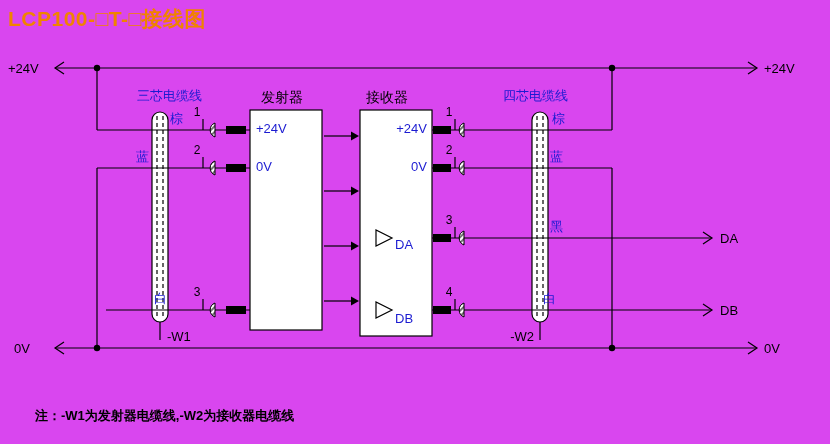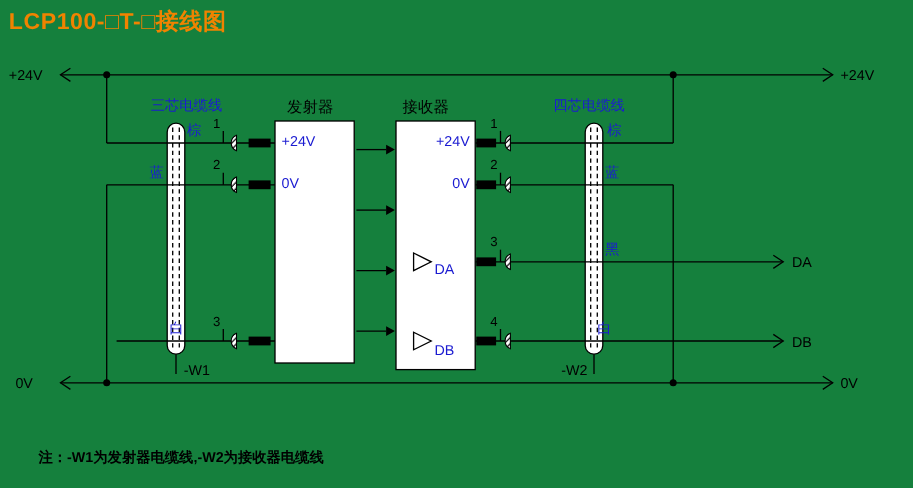--- a/index.html
+++ b/index.html
@@ -1,16 +1,16 @@
 <!DOCTYPE html>
 <html><head>
 <meta charset="utf-8">
 <style>
   html,body{margin:0;padding:0;background:#fff;}
-  .stage{position:relative;width:830px;height:444px;background:#15803d;overflow:hidden;}
+  .stage{position:relative;width:830px;height:444px;background:#d946ef;overflow:hidden;}
   svg{display:block;}
   text{font-family:"Liberation Sans","DejaVu Sans",sans-serif;fill:#000000;}
   .t-title{fill:#f08300;font-weight:bold;font-size:21px;letter-spacing:.5px;}
   .t-blue{fill:#1b1bd1;}
   .t-note{font-weight:bold;font-size:13px;}
   .t-s13{font-size:13px;}
   .t-s14{font-size:14px;}
   .t-s12{font-size:12px;}
   .ln{stroke:#000000;stroke-width:1.2;fill:none;}
   .box{fill:#ffffff;stroke:#000000;stroke-width:1.2;}

